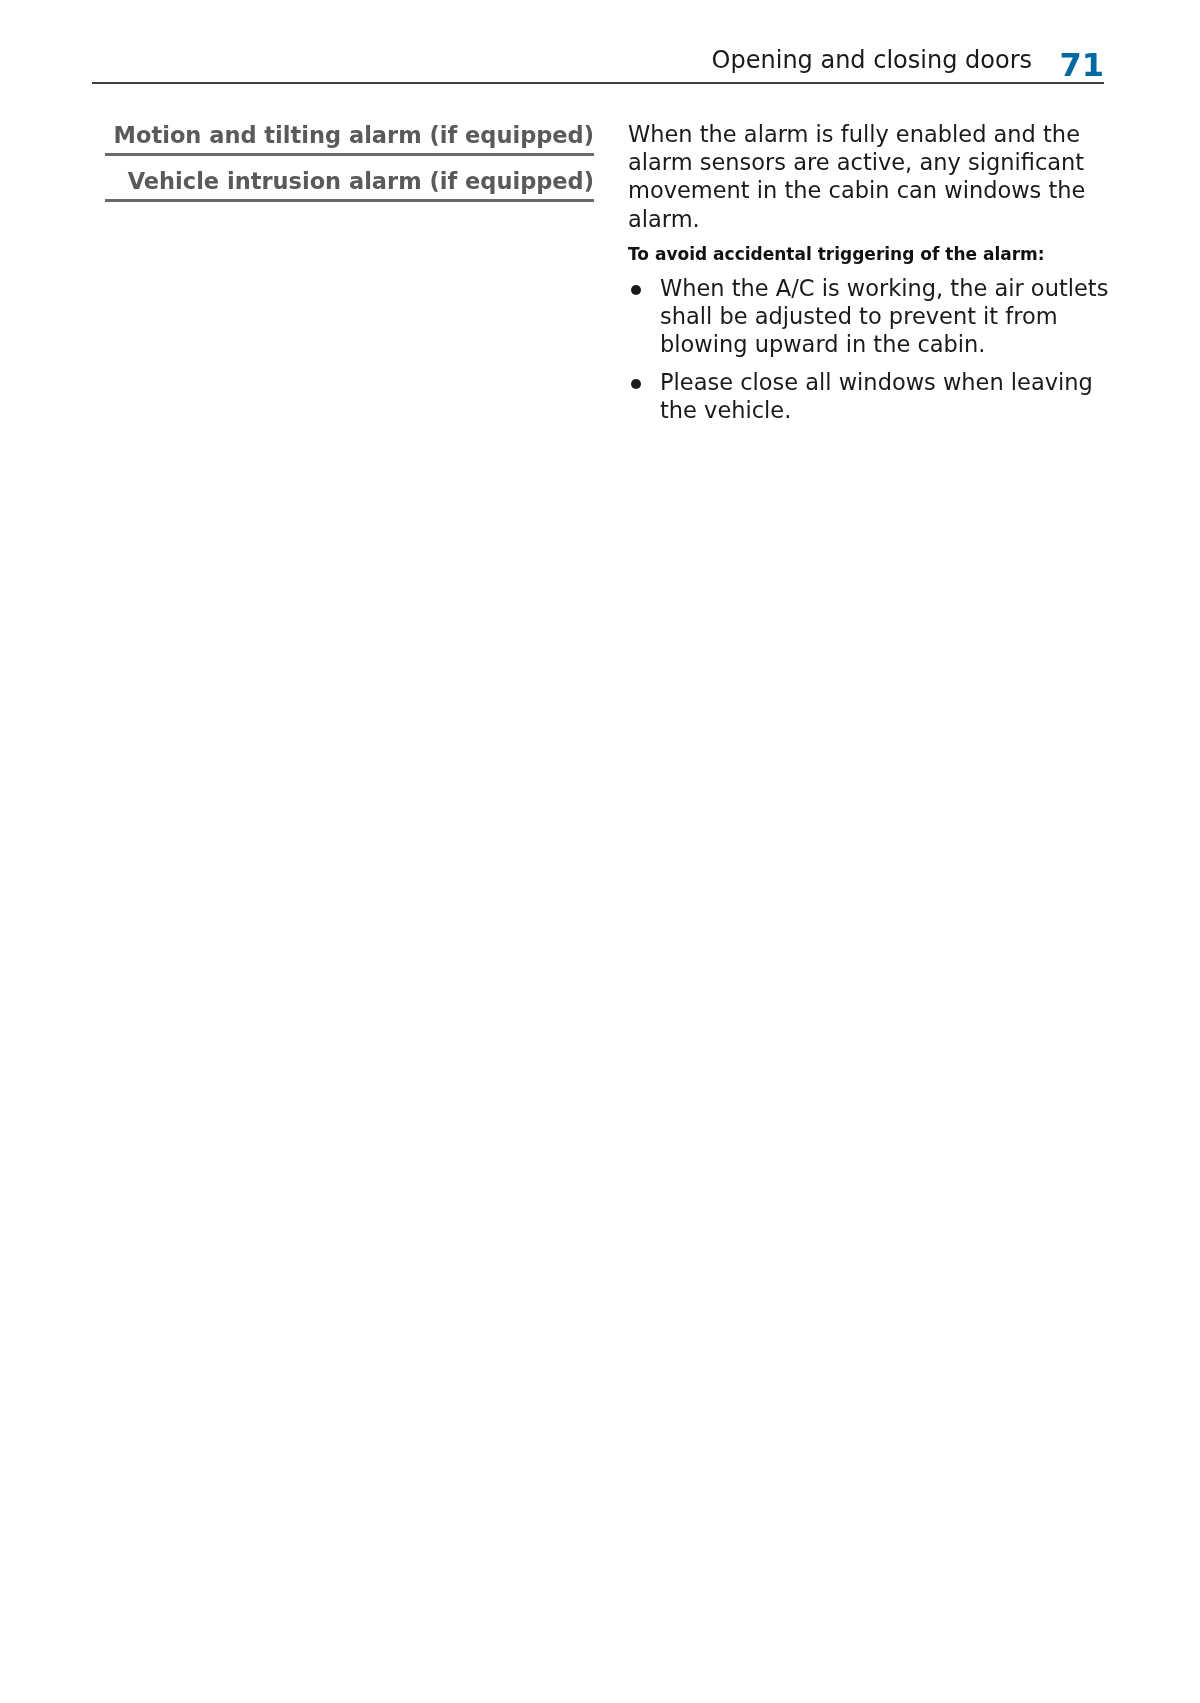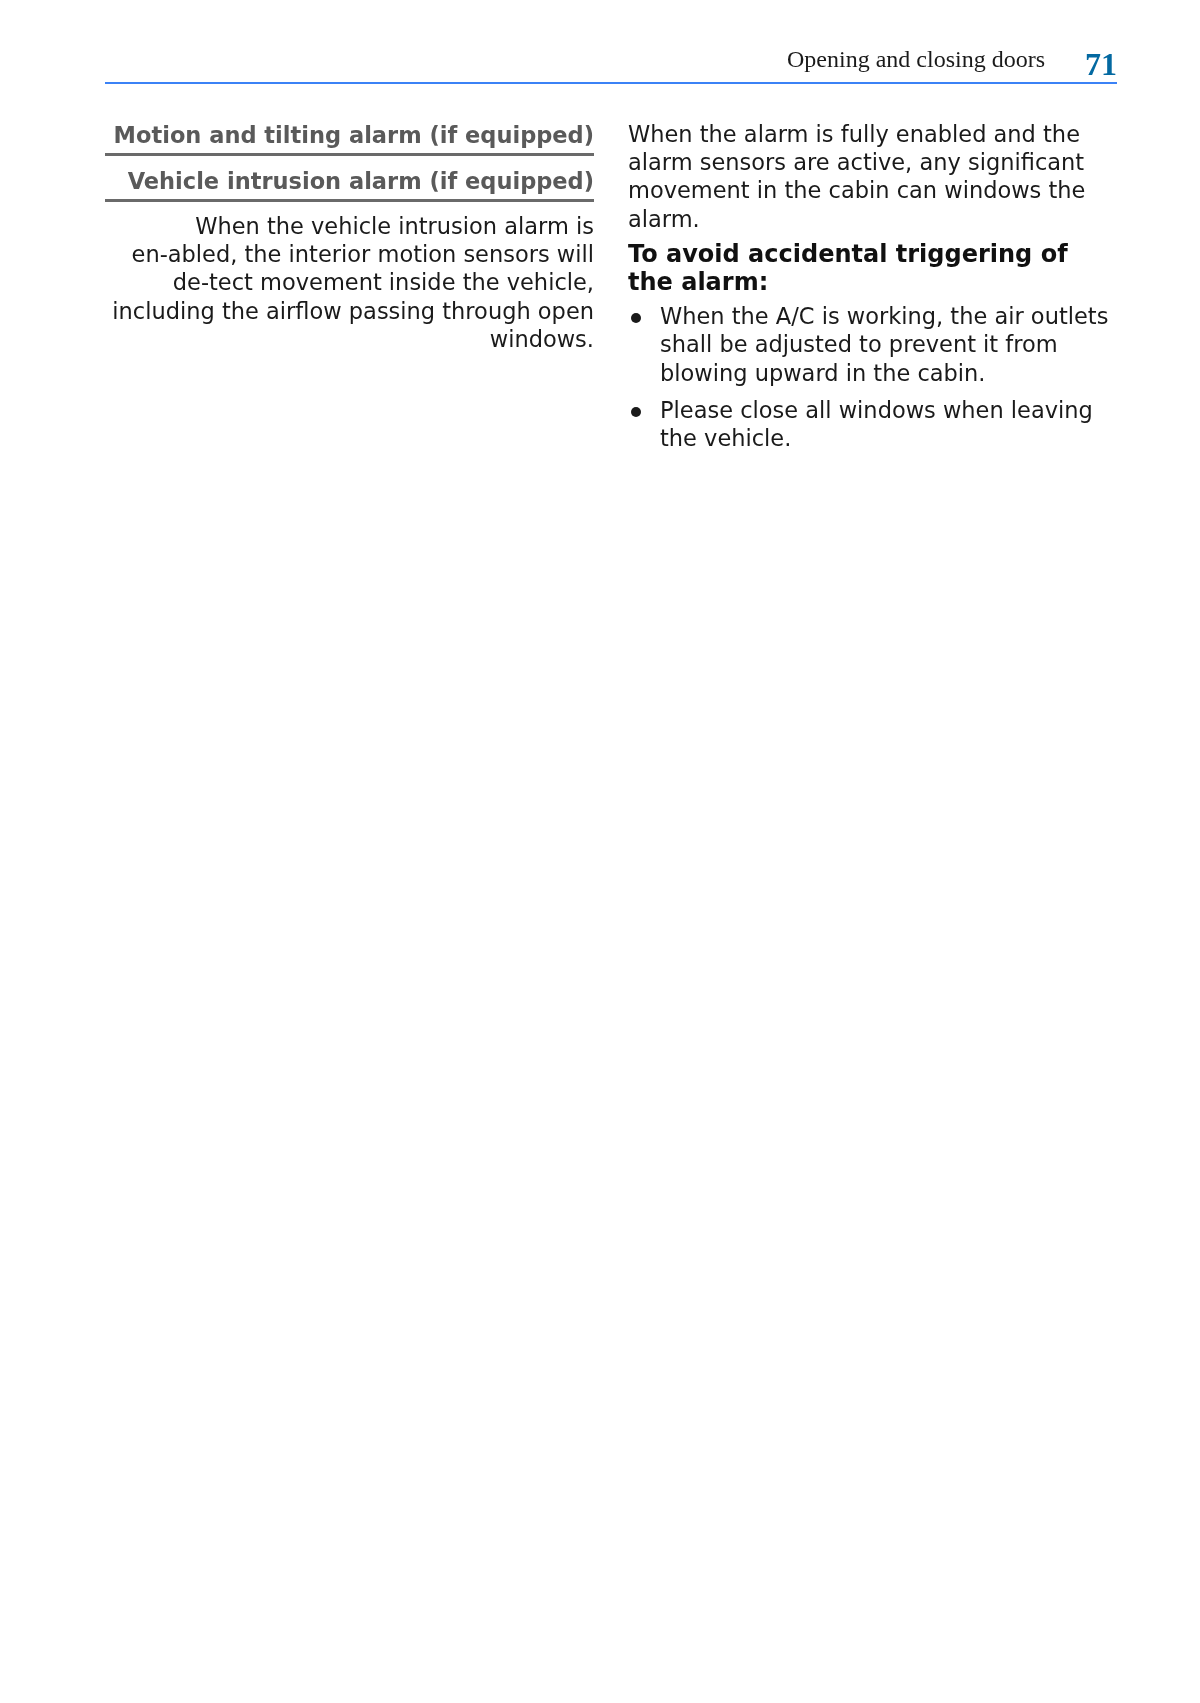--- a/index.html
+++ b/index.html
@@ -1,49 +1,48 @@
 <!DOCTYPE html>
 <html><head>
   <meta charset="utf-8">
   <style>
     html, body { margin: 0; padding: 0; background: #ffffff; }
     body { width: 1200px; height: 1703px; position: relative; overflow: hidden;
            font-family: "DejaVu Sans", "Liberation Sans", sans-serif; color: #1a1a1a; }
-    .header { position: absolute; left: 105px; top: 44px; width: 1012px; height: 38px;
-              border-bottom: 2px solid #3b82f6; font-family: Liberation Serif, serif; }
+    .header { position: absolute; left: 92px; top: 44px; width: 1012px; height: 38px;
+              border-bottom: 2px solid #404040; }
     .header .title { position: absolute; right: 72px; top: 2px; font-size: 24px; color: #1a1a1a; }
     .header .pageno { position: absolute; right: 0; top: 2px; font-size: 32px; font-weight: bold; color: #0369a1; text-align: right; }
 
     .col { position: absolute; top: 120px; }
     .col.left { left: 105px; width: 489px; text-align: right; }
     .col.right { left: 628px; width: 490px; }
 
     .h3 { font-size: 22.5px; font-weight: bold; color: #5a5a5a; line-height: 30px;
           padding-bottom: 3px; border-bottom: 3px solid #6a6a6a; margin: 0 0 10px 0; white-space: nowrap; }
     .p { font-size: 22.5px; line-height: 28.2px; margin: 0; color: #1a1a1a; }
     .p + .h3 { margin-top: 17px; }
-    .sub { font-size: 24px; font-weight: bold; line-height: 28.2px; margin: 7px 0 6px 0; color: #111; }
+    .sub { font-size: 17px; font-weight: bold; line-height: 28.2px; margin: 7px 0 6px 0; color: #111; }
     ul.bullets { list-style: none; margin: 0; padding: 0; }
     ul.bullets li { position: relative; padding-left: 32px; font-size: 22.5px; line-height: 28.2px;
                     margin-bottom: 9px; color: #1a1a1a; }
     ul.bullets li .dot { position: absolute; left: 3px; top: 11px; width: 10px; height: 10px;
                          border-radius: 50%; background: #1a1a1a; }
   </style>
 </head>
 <body>
 
 <div class="header">
   <span class="title">Opening and closing doors</span>
   <span class="pageno">71</span>
 </div>
 
 <div class="col left">
   <div class="h3">Motion and tilting alarm (if equipped)</div>
   <div class="h3">Vehicle intrusion alarm (if equipped)</div>
-  <p class="p">When the vehicle intrusion alarm is en‑abled, the interior motion sensors will de‑tect movement inside the vehicle, including the airflow passing through open windows.</p>
 </div>
 
 <div class="col right">
   <p class="p">When the alarm is fully enabled and the alarm sensors are active, any significant movement in the cabin can windows the alarm.</p>
   <div class="sub">To avoid accidental triggering of the alarm:</div>
   <ul class="bullets">
     <li>
       <span class="dot"></span>
       <span>When the A/C is working, the air outlets shall be adjusted to prevent it from blowing upward in the cabin.</span>
     </li>

